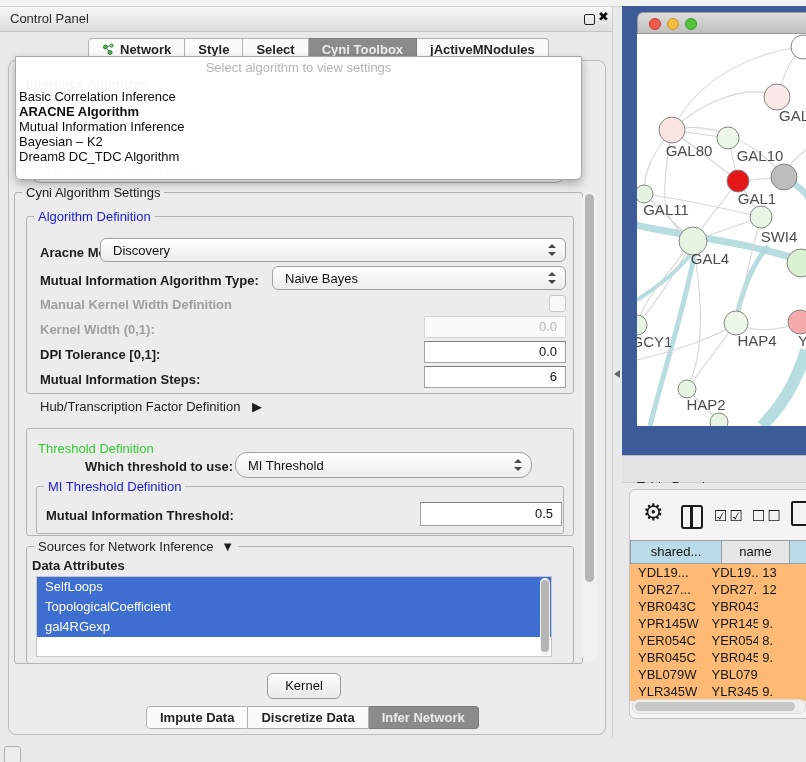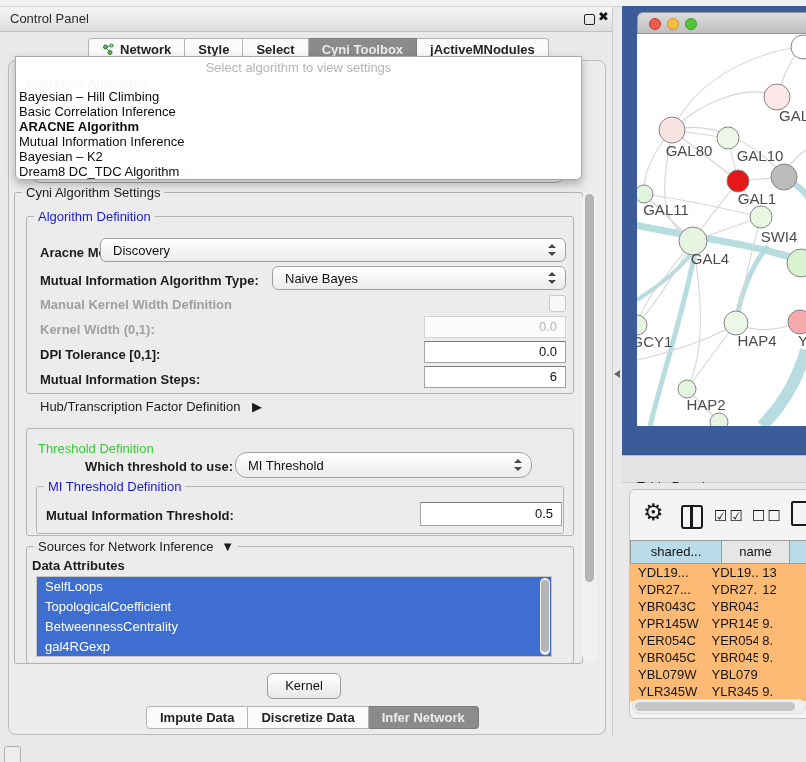--- a/index.html
+++ b/index.html
@@ -165,21 +165,20 @@
     </div>
 
   <div class="abs" id="cp-inner"></div>
 
   <div class="abs" id="ghost-label">Inference Algorithm</div>
   <div class="abs" id="ghost-combo">galFiltered.sif default node</div>
 
   <div class="abs" id="popup">
     <div class="abs" id="popup-placeholder">Select algorithm to view settings</div>
     <div class="abs" id="dropdown-list">
-        <div class="dd-item">Bayesian – Hill Climbing</div>
         <div class="dd-item">Basic Correlation Inference</div>
         <div class="dd-item b">ARACNE Algorithm</div>
         <div class="dd-item">Mutual Information Inference</div>
         <div class="dd-item">Bayesian – K2</div>
         <div class="dd-item">Dream8 DC_TDC Algorithm</div>
       </div>
   </div>
 
   <div class="group" style="left:14px;top:192px;width:567px;height:470px;"></div>
   <div class="legend" style="left:22px;top:186px;">Cyni Algorithm Settings</div>
@@ -235,21 +234,20 @@
 
   <div class="group" style="left:26px;top:546px;width:546px;height:116px;"></div>
   <div class="legend" style="left:34px;top:540px;">
     <span>Sources for Network Inference</span>
     <span style="margin-left:4px;">▼</span>
   </div>
   <div class="lbl b abs" id="attr-label">Data Attributes</div>
   <div class="abs" id="attr-list">
       <div class="attr-item">SelfLoops</div>
       <div class="attr-item">TopologicalCoefficient</div>
-      <div class="attr-item">BetweennessCentrality</div>
       <div class="attr-item">gal4RGexp</div>
     </div>
   <div class="sb-track abs" style="left:540px;top:578px;width:10px;height:77px;"></div>
   <div class="sb-thumb abs" style="left:541px;top:580px;width:8px;height:72px;"></div>
 
   <div class="abs" id="apply-btn">Kernel</div>
 
   <div class="abs" id="bottom-tabs">
       <div class="tab">
         <span>Impute Data</span>

